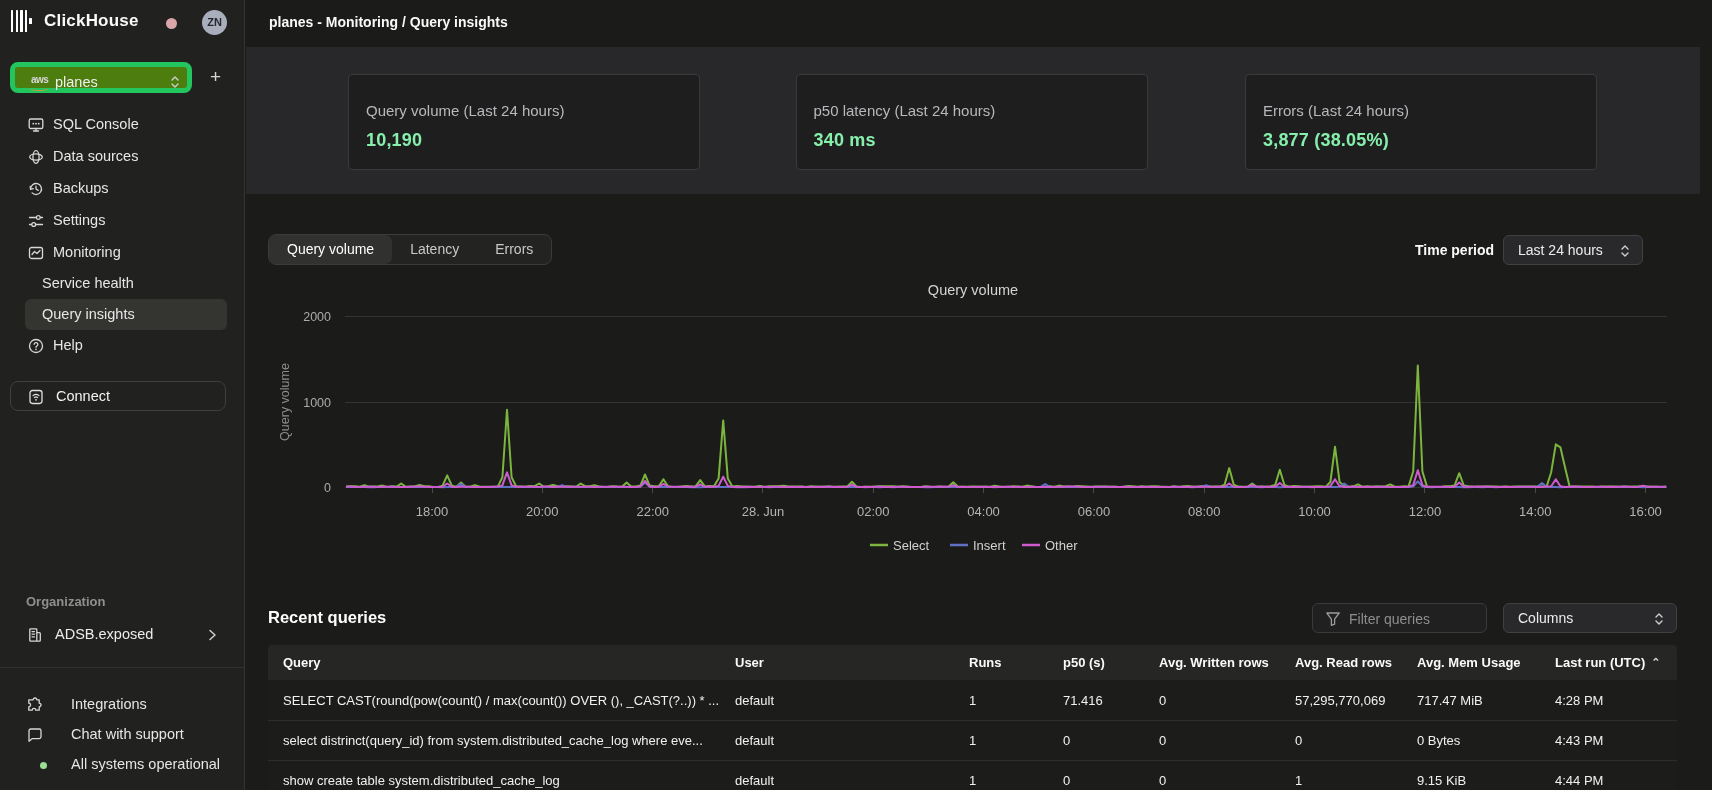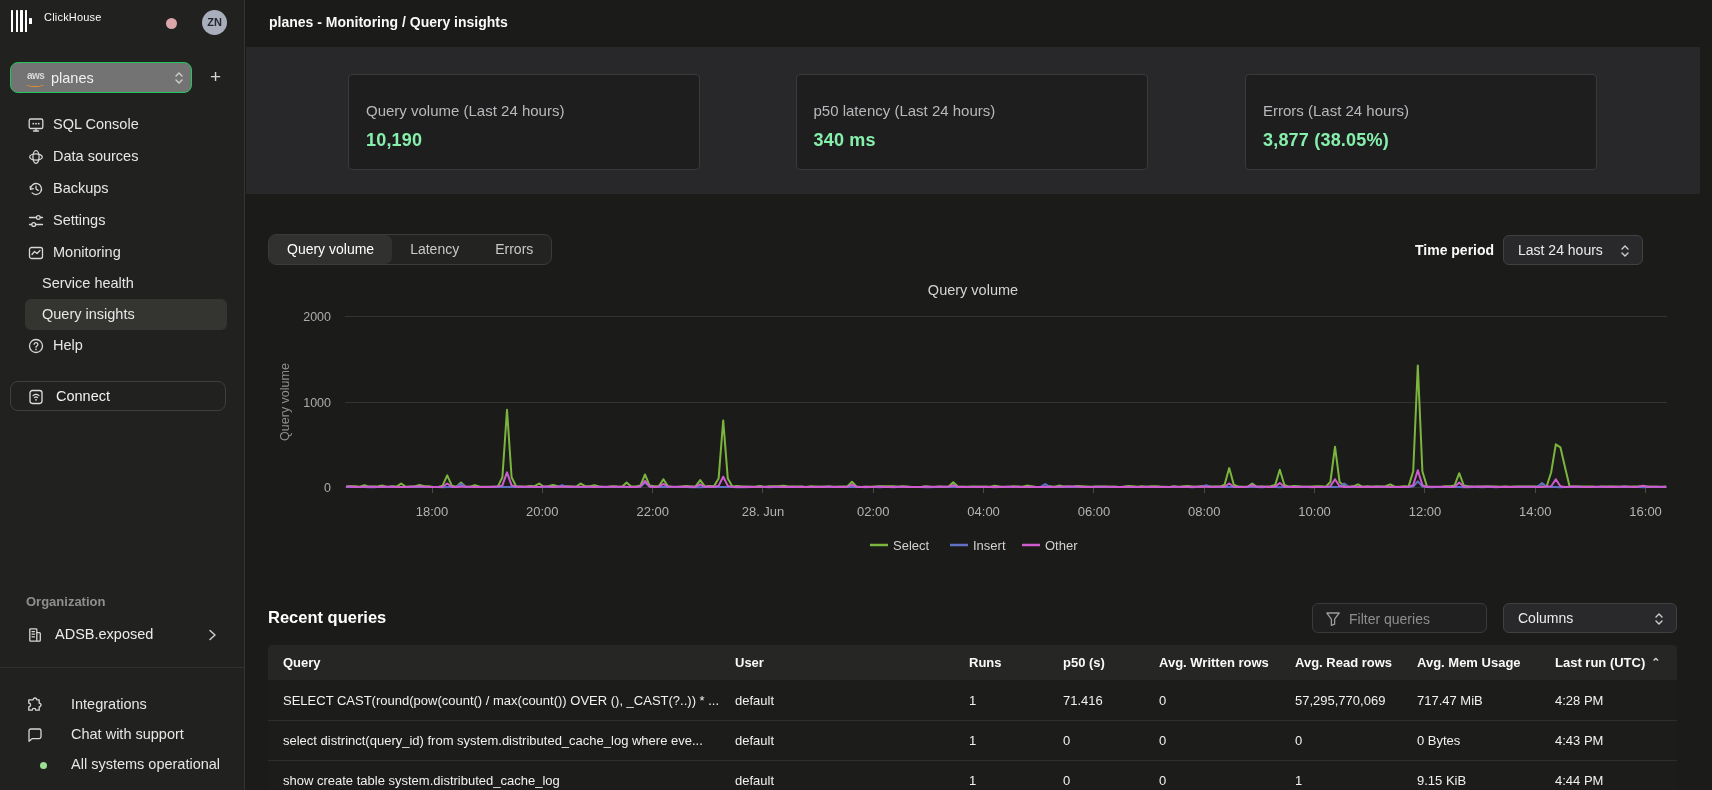--- a/index.html
+++ b/index.html
@@ -6,24 +6,24 @@
 html,body { width:1712px; height:790px; background:#1b1b1a; font-family:"Liberation Sans", sans-serif; overflow:hidden; }
 .page { position:relative; width:1712px; height:790px; }
 
 
 .sidebar { position:absolute; left:0; top:0; width:245px; height:790px; background:#21211f; border-right:1px solid #343431; }
 .sb-logo-row { position:absolute; left:0; top:0; width:100%; height:44px; }
 .ch-logo { position:absolute; left:11px; top:10px; width:26px; height:22px; }
 .ch-logo span { position:absolute; top:0; width:2.4px; height:22px; background:#fff; border-radius:0.5px; }
 .ch-logo .b1{left:0;} .ch-logo .b2{left:4.6px;} .ch-logo .b3{left:9.2px;} .ch-logo .b4{left:13.8px;}
 .ch-logo .b5{left:18.4px; top:8.2px; height:5.6px;}
-.ch-name { position:absolute; left:44px; top:11px; font-size:11px; font-weight:400; color:#fafafa; letter-spacing:0.2px; }
+.ch-name { position:absolute; left:44px; top:11px; font-size:17px; font-weight:700; color:#fafafa; letter-spacing:0.2px; }
 .sb-dot { position:absolute; left:166px; top:18px; width:11px; height:11px; border-radius:50%; background:#daa6aa; }
 .sb-avatar { position:absolute; left:202px; top:10px; width:25px; height:25px; border-radius:50%; background:#a9aebc; color:#23272e; font-size:11px; font-weight:700; text-align:center; line-height:25px; }
-.svc-select { position:absolute; left:10px; top:62px; width:182px; height:31px; background:#737373; border:1px solid #22c55e; border-radius:8px; }
+.svc-select { position:absolute; left:10px; top:62px; width:182px; height:31px; background:#4d7c0f; border:5px solid #22c55e; border-radius:8px; }
 .aws { position:absolute; left:13px; top:9px; width:24px; height:15px; }
 .aws .t { position:absolute; left:3px; top:-2px; font-size:10px; font-weight:700; color:#d8d8d8; letter-spacing:-0.5px; }
 .aws .s { position:absolute; left:1px; top:9px; width:20px; height:6px; border:1.6px solid transparent; border-bottom-color:#e8912d; border-radius:50%; }
 .svc-select .nm { position:absolute; left:40px; top:7px; font-size:14.5px; color:#f0f0f0; }
 .updown { position:absolute; width:10px; height:14px; }
 .updown svg { display:block; }
 .svc-select .updown { right:7px; top:8px; }
 .sb-plus { position:absolute; left:200px; top:62px; width:31px; height:31px; color:#d4d4d4; font-size:19px; font-weight:300; text-align:center; line-height:29px; }
 .nav-item { position:absolute; left:25px; width:202px; height:31px; border-radius:6px; color:#e6e6e6; font-size:14.5px; }
 .nav-item .ico { position:absolute; left:3px; top:7.5px; width:16px; height:16px; }

